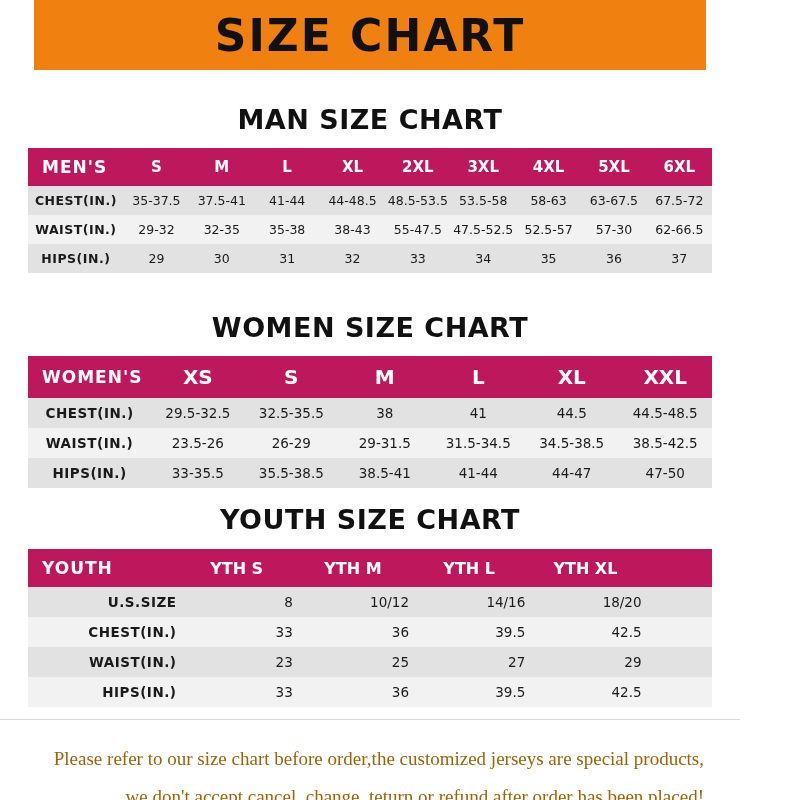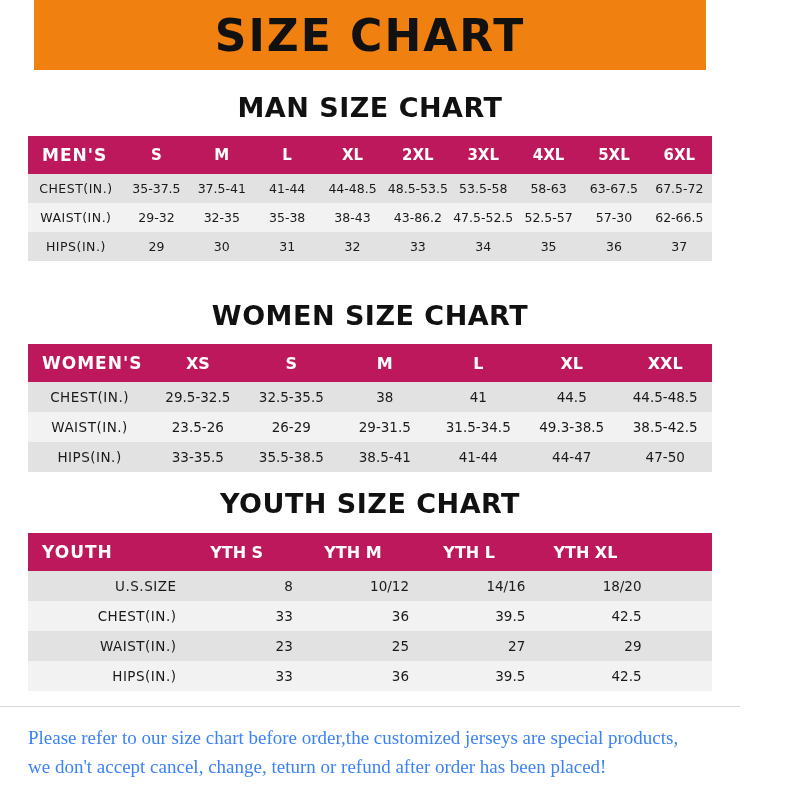--- a/index.html
+++ b/index.html
@@ -51,21 +51,21 @@
     position: relative;
     z-index: 2;
     font-family: "DejaVu Sans", sans-serif;
     font-weight: bold;
     font-size: 44px;
     letter-spacing: 2px;
     color: #111111;
   }
 
   .content {
-    padding: 0 28px;
+    padding: 12px 28px;
     flex: 1 1 auto;
     display: flex;
     flex-direction: column;
   }
 
   .section-title {
     text-align: center;
     font-family: "DejaVu Sans", sans-serif;
     font-weight: bold;
     font-size: 27px;
@@ -96,52 +96,52 @@
     text-align: left;
     padding-left: 14px;
     letter-spacing: 1px;
   }
   table.size tbody td {
     padding: 7px 2px;
   }
   table.size tbody tr:nth-child(odd) td { background: #e2e2e2; }
   table.size tbody tr:nth-child(even) td { background: #f2f2f2; }
   table.size tbody td.rowhead {
-    font-weight: normal;
+    font-weight: bold;
     letter-spacing: 0.5px;
   }
 
   
   .men thead th { font-size: 15px; }
   .men thead th.corner { font-size: 17px; }
   .men tbody td { font-size: 12.5px; }
   .men col.first { width: 14%; }
 
   
-  .women thead th { font-size: 16px; }
+  .women thead th { font-size: 20px; }
   .women thead th.corner { font-size: 17px; }
   .women tbody td { font-size: 13.5px; }
 
   
   .youth thead th { font-size: 16px; margin-left: 19px; }
   .youth thead th.corner { font-size: 17px; }
   .youth tbody td { font-size: 13.5px; text-align: right; }
 
   .footer {
     margin-top: auto;
     padding: 14px 24px 16px 24px;
     border-top: 1px solid #d8d8d8;
   }
   .footer p {
-    margin: 4px;
+    margin: 12px;
     font-family: "Liberation Serif", serif;
     font-size: 19px;
     line-height: 1.35;
-    color: #3b82f6;
-    text-align: left;
+    color: #a16207;
+    text-align: right;
   }
 </style>
 </head>
 <body>
 
 <div class="page">
 
   <div class="banner">
     <div class="banner-title">SIZE CHART</div>
   </div>
@@ -188,21 +188,21 @@
           <td>58-63</td>
           <td>63-67.5</td>
           <td>67.5-72</td>
         </tr>
         <tr>
           <td class="rowhead">WAIST(IN.)</td>
           <td>29-32</td>
           <td>32-35</td>
           <td>35-38</td>
           <td>38-43</td>
-          <td>43-86.2</td>
+          <td>55-47.5</td>
           <td>47.5-52.5</td>
           <td>52.5-57</td>
           <td>57-30</td>
           <td>62-66.5</td>
         </tr>
         <tr>
           <td class="rowhead">HIPS(IN.)</td>
           <td>29</td>
           <td>30</td>
           <td>31</td>
@@ -247,21 +247,21 @@
           <td>41</td>
           <td>44.5</td>
           <td>44.5-48.5</td>
         </tr>
         <tr>
           <td class="rowhead">WAIST(IN.)</td>
           <td>23.5-26</td>
           <td>26-29</td>
           <td>29-31.5</td>
           <td>31.5-34.5</td>
-          <td>49.3-38.5</td>
+          <td>34.5-38.5</td>
           <td>38.5-42.5</td>
         </tr>
         <tr>
           <td class="rowhead">HIPS(IN.)</td>
           <td>33-35.5</td>
           <td>35.5-38.5</td>
           <td>38.5-41</td>
           <td>41-44</td>
           <td>44-47</td>
           <td>47-50</td>

